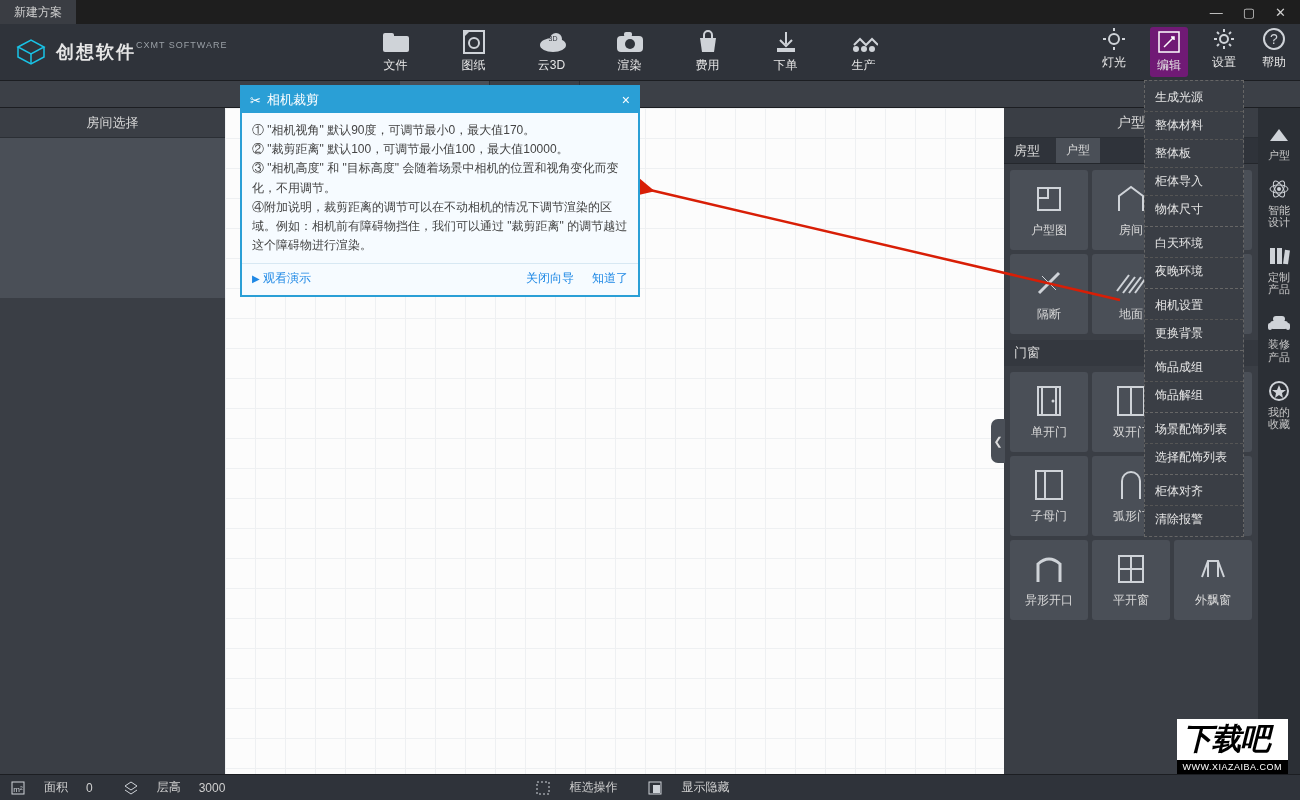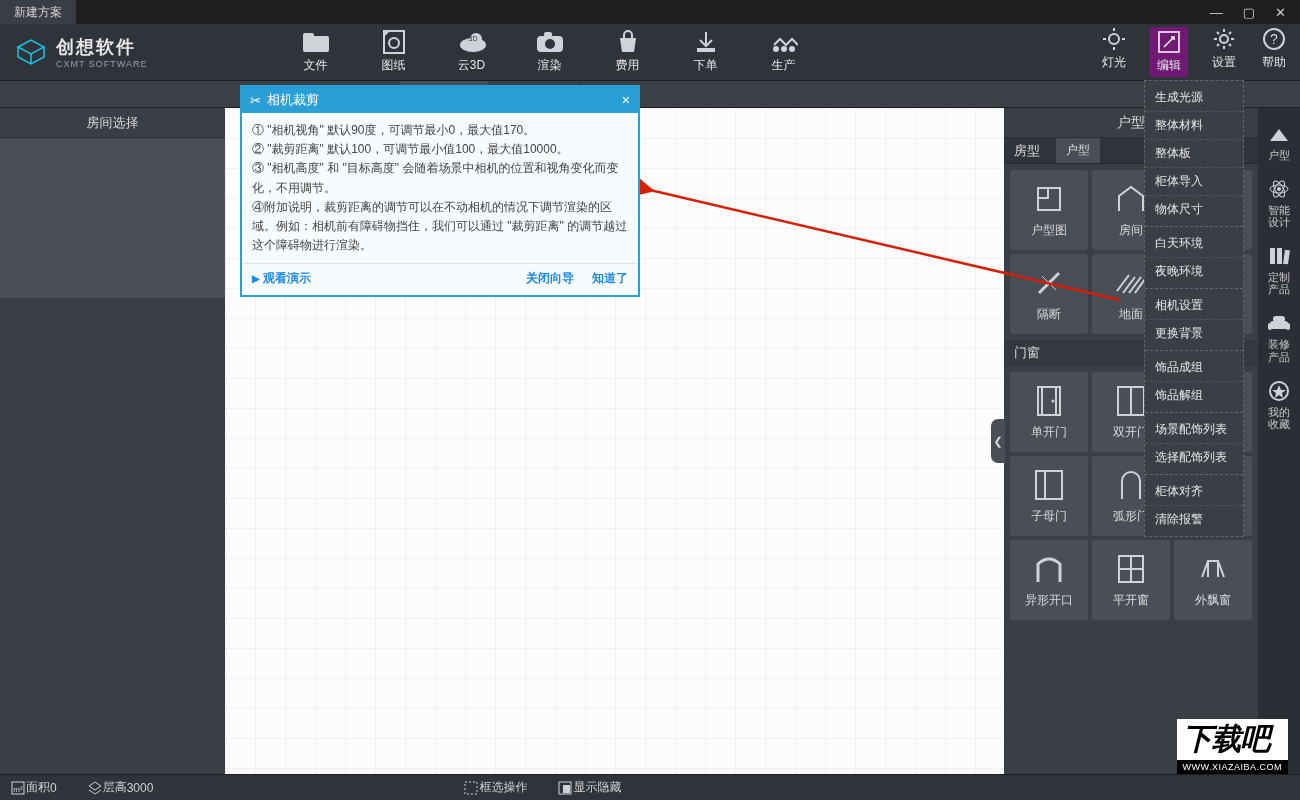--- a/index.html
+++ b/index.html
@@ -8,21 +8,21 @@
 
 .titlebar { height: 24px; background: #1e1e1e; display: flex; align-items: center; color: #d0d0d0; font-size: 12px; }
 .titlebar .tab { background: #3a3d43; height: 24px; display: flex; align-items: center; padding: 0 14px; }
 .winctl { margin-left: auto; display: flex; gap: 20px; padding-right: 14px; font-size: 13px; color: #d0d0d0; }
 .winctl span { cursor: pointer; }
 
 
 .header { height: 56px; background: #2f333a; display: flex; align-items: center; }
 .logo-block { display: flex; align-items: center; gap: 8px; padding: 0 14px; }
 .logo-mark { color:#19c3e6; font-size:22px; line-height:1; }
-.logo-text { display:flex; flex-direction:column; color:#e6e6e6; }
+.logo-text { display:flex; flex-direction:row; color:#e6e6e6; }
 .logo-text .cn { font-size: 18px; letter-spacing: 2px; font-weight: 600; }
 .logo-text .en { font-size: 9px; letter-spacing: 1px; color:#9aa0a6; }
 .toolbar-main { display:flex; gap: 50px; margin-left: 140px; }
 .tool { display:flex; flex-direction:column; align-items:center; gap:3px; color:#e6e6e6; font-size:12px; cursor:pointer; }
 .tool .ico { width:28px; height:24px; color:#e6e6e6; display:flex; align-items:center;justify-content:center; }
 .toolbar-right { display:flex; gap: 22px; margin-left:auto; padding-right:12px; }
 .toolbar-right .tool.active { background:#701a75; padding:3px 5px; border-radius:3px; }
 
 
 .viewtabs { height: 28px; background:#3c4047; display:flex; padding-left:400px; border-top:1px solid #1c1e22; border-bottom:1px solid #1c1e22; }
@@ -57,30 +57,30 @@
 .dropdown .dgrp { padding:3px 0; }
 .dropdown .ditem { padding:5px 10px; cursor:pointer; border-top:1px dashed #555; }
 .dropdown .ditem:first-child { border-top:none; }
 .dropdown hr { border:none; border-top:1px dashed #666; margin:0; }
 
 
 .popup { position:absolute; top:85px; left:240px; width:400px; background:#fff; border:2px solid #2a9fd6; z-index:25; font-size:12px; color:#444; }
 .popup-h { height:26px; background:#2a9fd6; color:#fff; display:flex; align-items:center; padding:0 8px; font-size:13px; }
 .popup-h .pclose { margin-left:auto; cursor:pointer; font-size:14px; }
 .popup-b { padding:8px 10px; line-height:1.6; background:#f6fbff; }
-.popup-f { display:flex; gap:18px; padding:6px 10px 8px; border-top:1px solid #d7e8f3; background:#f6fbff;font-weight:bold; }
+.popup-f { display:flex; gap:18px; padding:6px 10px 8px; border-top:1px solid #d7e8f3; background:#f6fbff; }
 .popup-f a { color:#1e88e5; cursor:pointer; text-decoration:none; }
 .popup-f .pright { margin-left:auto; display:flex; gap:18px; }
 
 
 .arrow-svg { position:absolute; top:110px; left:620px; z-index:24; pointer-events:none; }
 
 
 .status { height:26px; background:#2f333a; display:flex; align-items:center; color:#d0d0d0; font-size:12px; padding:0 10px; gap:30px; border-top:1px solid #1c1e22; }
-.status .sgrp { display:flex; align-items:center; gap:0; }
+.status .sgrp { display:flex; align-items:center; gap:18px; }
 .status .sic { width:16px;height:16px; display:inline-flex;align-items:center;justify-content:center; }
 
 
 .brandmark { position:absolute; bottom:26px; right:12px; z-index:40; pointer-events:none; }
 .brandmark .bm-top { background:#fff; color:#000; font-weight:900; font-size:30px; padding:0 6px; font-style:italic; letter-spacing:-1px; }
 .brandmark .bm-bot { background:#000; color:#fff; font-size:9px; padding:2px 6px; text-align:right; letter-spacing:0.5px; }
 
 
 .edge-grab { position:absolute; right:-1px; top:50%; transform:translateY(-50%); width:14px; height:44px; background:#4a4f57; border-radius:7px 0 0 7px; display:flex;align-items:center;justify-content:center; color:#ddd; font-size:11px; cursor:pointer; }
 

